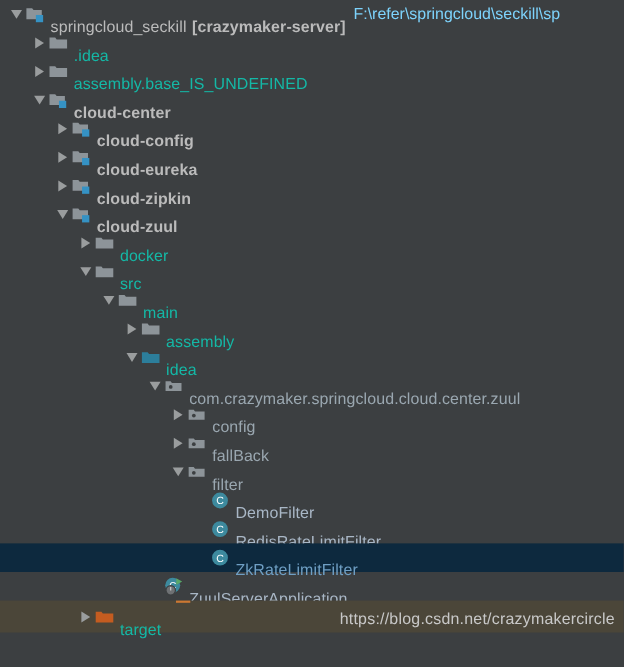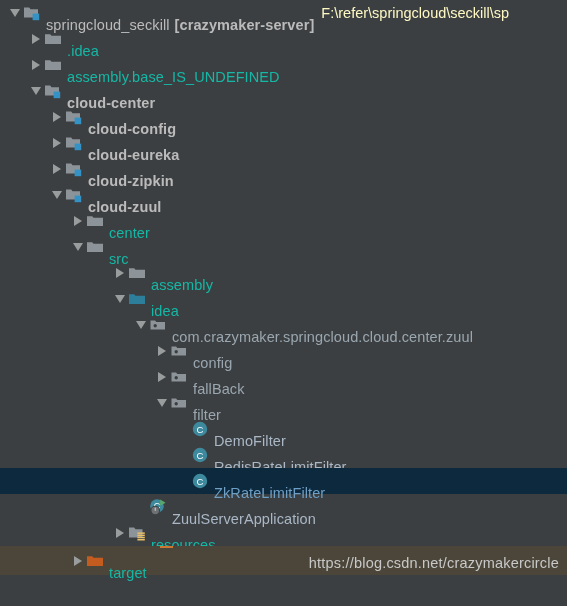--- a/index.html
+++ b/index.html
@@ -76,21 +76,21 @@
     letter-spacing: 0.1px;
     margin-top: 24px;
   }
   .label.bold { font-weight: bold; color:#bbbbbb; }
   .label.plain { color:#14b8a6; }
   .label.proj { color:#bbbbbb; }
   .label.pkg { color:#9aa7b0; }
   .label.cls { color:#a9b7c6; }
   .label.selcls { color:#6f9fc4; }
   .path {
-    color: #fef9c3;
+    color: #7dd3fc;
     margin-left: 7px;
     font-size: 14.5px;
   }
   .watermark {
     position: absolute;
     right: 8px;
     bottom: 4px;
     color: #c8c8c8;
     font-size: 14.5px;
     letter-spacing: 0.2px;
@@ -215,33 +215,45 @@
     <div class="row">
       <span class="indent" style="width: 69px;"></span>
       <span class="tw">
         <span class="tri-right"></span>
       </span>
       <span class="ico">
         <svg width="18" height="18" viewBox="0 0 18 18">
           <path d="M1 4.2h5.2l1.3 1.6H17v8.2H1z" fill="#8d9499"></path>
         </svg>
       </span>
-      <span class="label plain">center</span>
+      <span class="label plain">docker</span>
     </div>
     <div class="row">
       <span class="indent" style="width: 69px;"></span>
       <span class="tw">
         <span class="tri-down"></span>
       </span>
       <span class="ico">
         <svg width="18" height="18" viewBox="0 0 18 18">
           <path d="M1 4.2h5.2l1.3 1.6H17v8.2H1z" fill="#8d9499"></path>
         </svg>
       </span>
       <span class="label plain">src</span>
+    </div>
+    <div class="row">
+      <span class="indent" style="width: 90px;"></span>
+      <span class="tw">
+        <span class="tri-down"></span>
+      </span>
+      <span class="ico">
+        <svg width="18" height="18" viewBox="0 0 18 18">
+          <path d="M1 4.2h5.2l1.3 1.6H17v8.2H1z" fill="#8d9499"></path>
+        </svg>
+      </span>
+      <span class="label plain">main</span>
     </div>
     <div class="row">
       <span class="indent" style="width: 111px;"></span>
       <span class="tw">
         <span class="tri-right"></span>
       </span>
       <span class="ico">
         <svg width="18" height="18" viewBox="0 0 18 18">
           <path d="M1 4.2h5.2l1.3 1.6H17v8.2H1z" fill="#8d9499"></path>
         </svg>
@@ -352,36 +364,20 @@
         <svg width="18" height="18" viewBox="0 0 18 18">
           <circle cx="8" cy="8" r="6.8" fill="#3d8a9e"></circle>
           <text x="8" y="11.4" text-anchor="middle" font-size="9" font-family="Liberation Sans, sans-serif" fill="#ffffff">C</text>
           <path d="M11.2 1.6l5.4 3.1-5.4 3.1z" fill="#59a869"></path>
           <circle cx="6.2" cy="12.6" r="4.3" fill="#6e7174" stroke="#3c3f41" stroke-width="1.1"></circle>
           <rect x="5.75" y="9.6" width="0.95" height="3.2" fill="#d6d6d6"></rect>
         </svg>
       </span>
       <span class="label cls">ZuulServerApplication</span>
     </div>
-    <div class="row">
-      <span class="indent" style="width: 111px;"></span>
-      <span class="tw">
-        <span class="tri-right"></span>
-      </span>
-      <span class="ico">
-        <svg width="18" height="18" viewBox="0 0 18 18">
-          <path d="M1 3.6h5.2l1.3 1.6H14.5v8.2H1z" fill="#8d9499"></path>
-          <rect x="9.4" y="8.4" width="7.4" height="1.5" fill="#e8bf6a"></rect>
-          <rect x="9.4" y="10.6" width="7.4" height="1.5" fill="#e8bf6a"></rect>
-          <rect x="9.4" y="12.8" width="7.4" height="1.5" fill="#e8bf6a"></rect>
-          <rect x="9.4" y="15.0" width="7.4" height="1.5" fill="#e8bf6a"></rect>
-        </svg>
-      </span>
-      <span class="label plain">resources</span>
-    </div>
     <div class="row bottombar" style="height: 29px;">
       <span class="indent" style="width: 69px;"></span>
       <span class="tw">
         <span class="tri-right"></span>
       </span>
       <span class="ico">
         <svg width="18" height="18" viewBox="0 0 18 18">
           <path d="M1 4.2h5.2l1.3 1.6H17v8.2H1z" fill="#c45c20"></path>
         </svg>
       </span>

